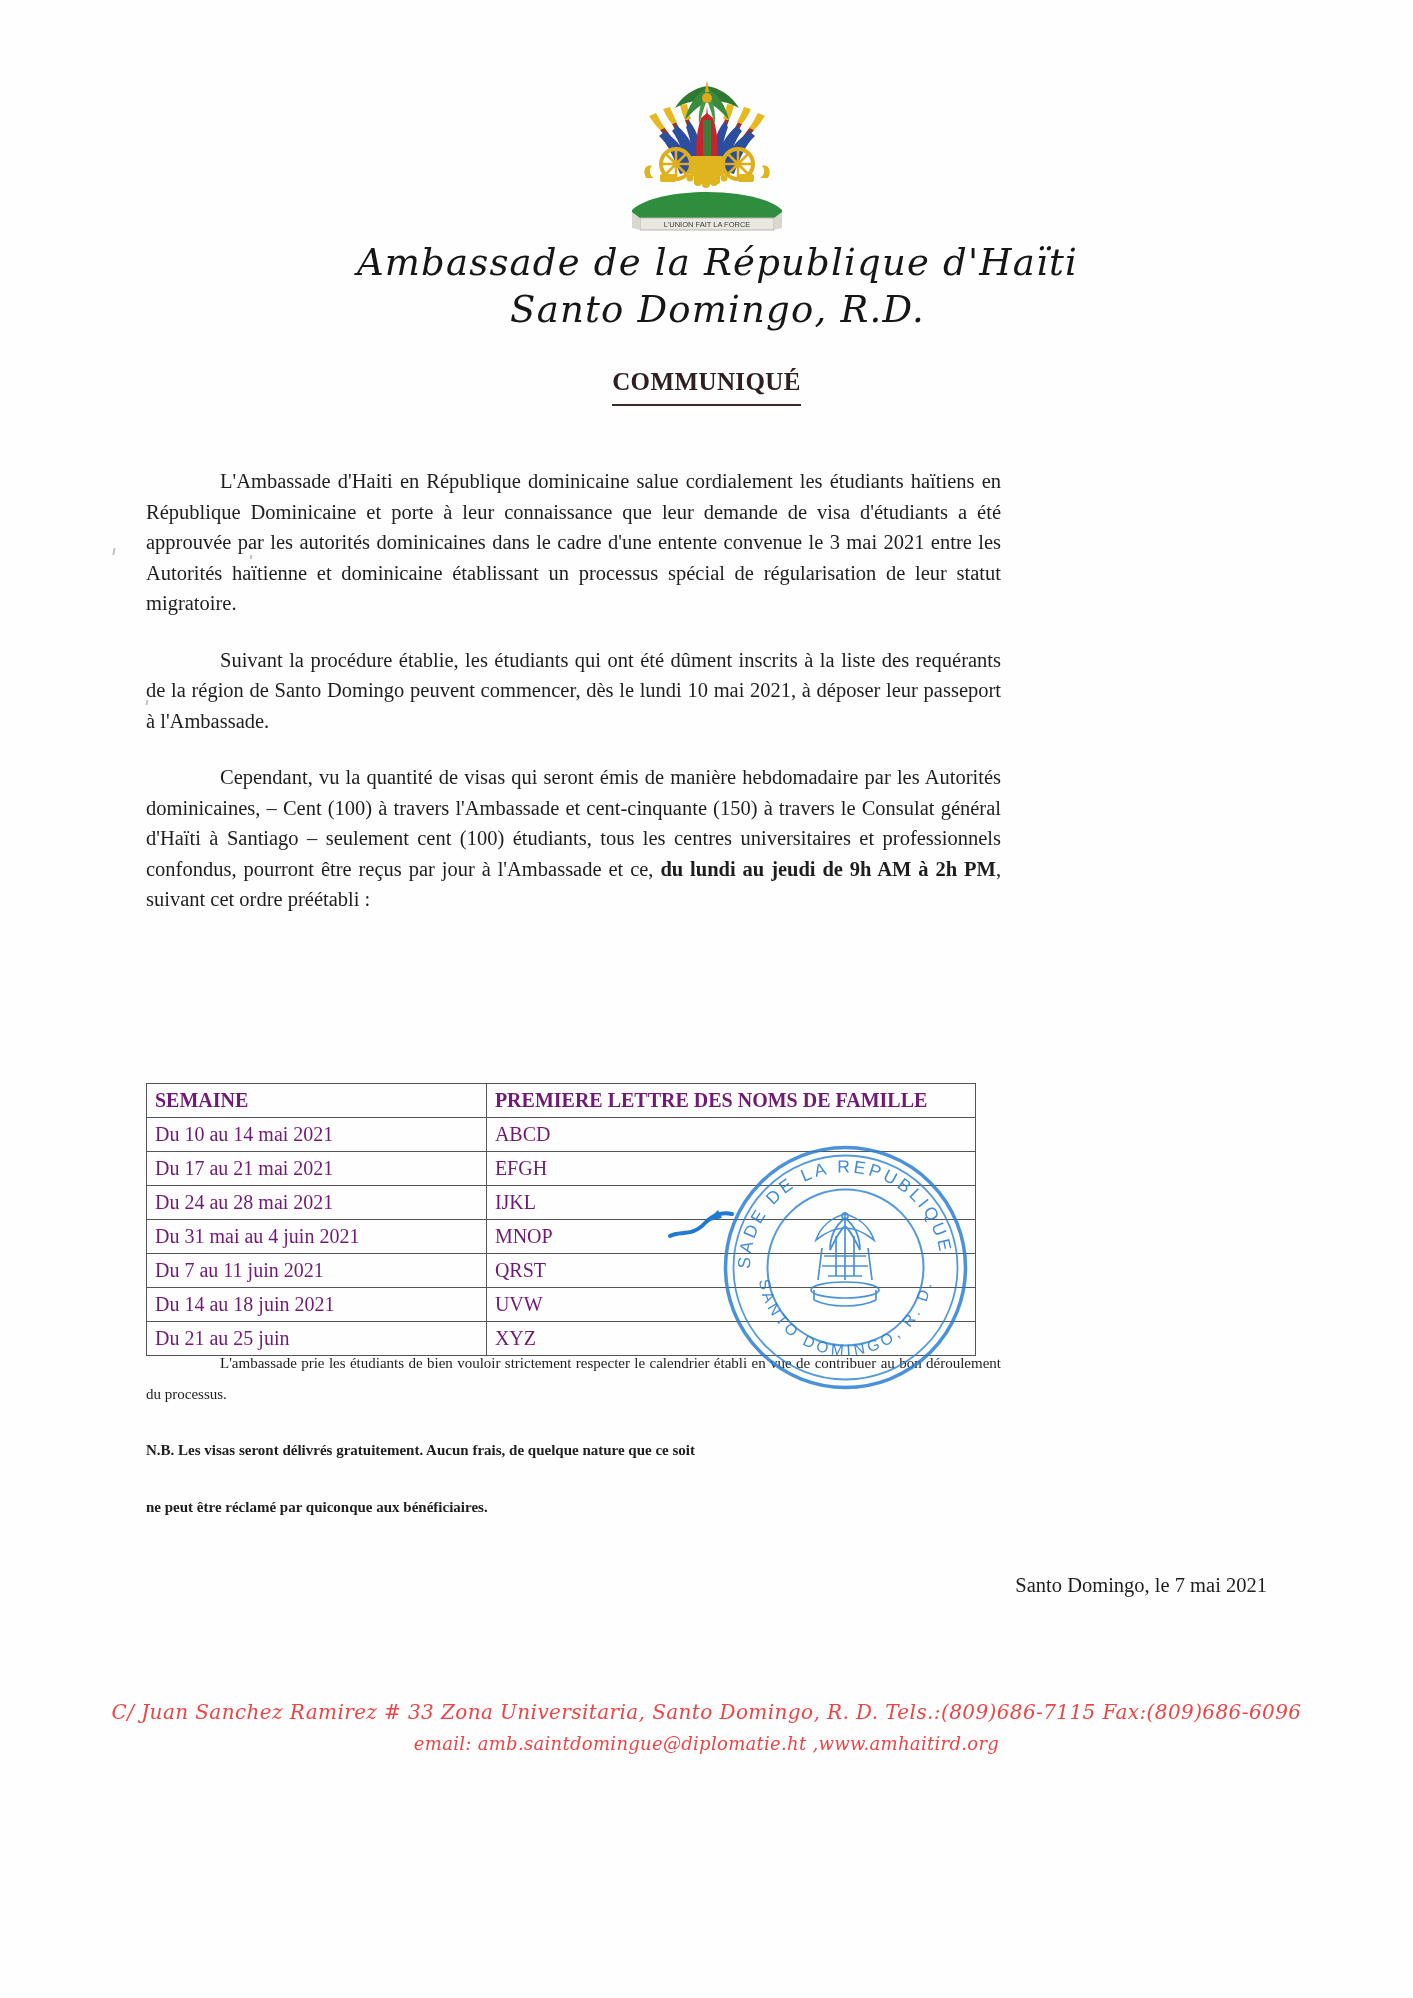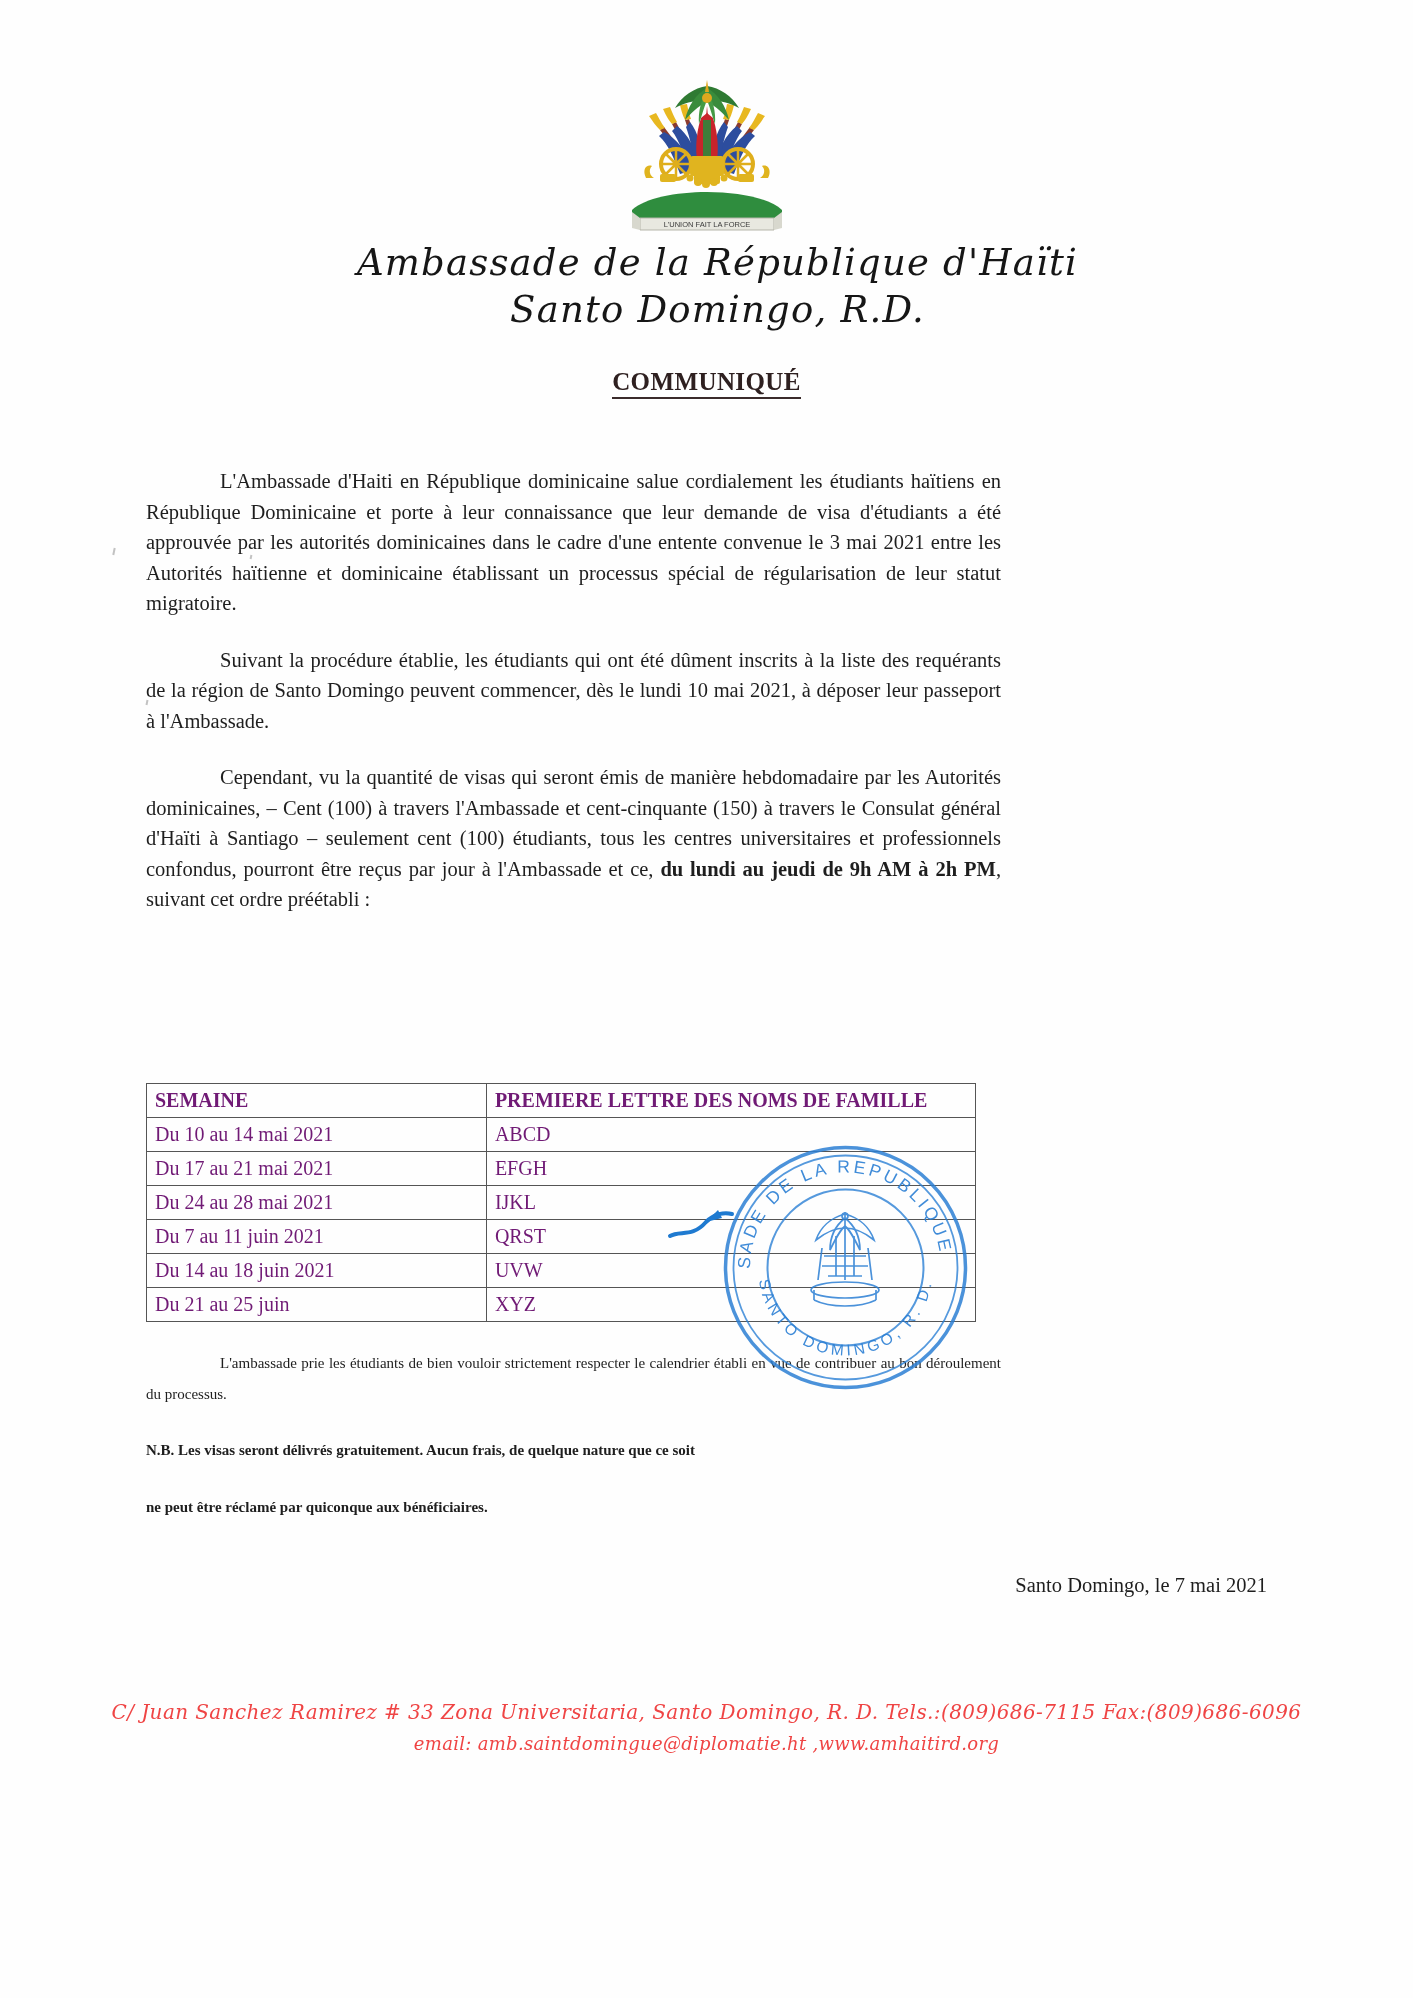--- a/index.html
+++ b/index.html
@@ -15,21 +15,21 @@
   
   .hdr{position:absolute;left:0;right:0;top:240px;text-align:center;padding-left:22px;}
   .hdr .l1{font-family:"DejaVu Serif",serif;font-style:italic;font-size:37px;
            letter-spacing:1.2px;color:#161616;line-height:1.25;}
   .hdr .l2{font-family:"DejaVu Serif",serif;font-style:italic;font-size:37px;
            letter-spacing:1.2px;color:#161616;margin-top:2px;}
 
   
   .title{position:absolute;left:0;right:0;top:368px;text-align:center;}
   .title span{font-weight:bold;font-size:25px;letter-spacing:0.4px;
-              border-bottom:2.5px solid #3a2b2b;padding-bottom:2px;color:#2e2020;}
+              border-bottom:2.5px solid #3a2b2b;padding-bottom:9px;color:#2e2020;}
 
   
   .body{position:absolute;left:146px;width:855px;top:450px;}
   p.para{margin:16px 0 26px 0;text-align:justify;text-justify:inter-word;
          font-size:20.5px;line-height:30.5px;text-indent:74px;color:#1e1e1e;}
   b{font-weight:bold;}
 
   
   .tbl-wrap{position:absolute;left:146px;top:1083px;width:830px;}
   table{border-collapse:collapse;width:100%;}
@@ -176,20 +176,24 @@
           </tr>
         <tr>
             <td class="c1">Du 17 au 21 mai 2021</td>
             <td>EFGH</td>
           </tr>
         <tr>
             <td class="c1">Du 24 au 28 mai 2021</td>
             <td>IJKL</td>
           </tr>
         <tr>
+            <td class="c1">Du 31 mai au 4 juin 2021</td>
+            <td>MNOP</td>
+          </tr>
+        <tr>
             <td class="c1">Du 7 au 11 juin 2021</td>
             <td>QRST</td>
           </tr>
         <tr>
             <td class="c1">Du 14 au 18 juin 2021</td>
             <td>UVW</td>
           </tr>
         <tr>
             <td class="c1">Du 21 au 25 juin</td>
             <td>XYZ</td>

